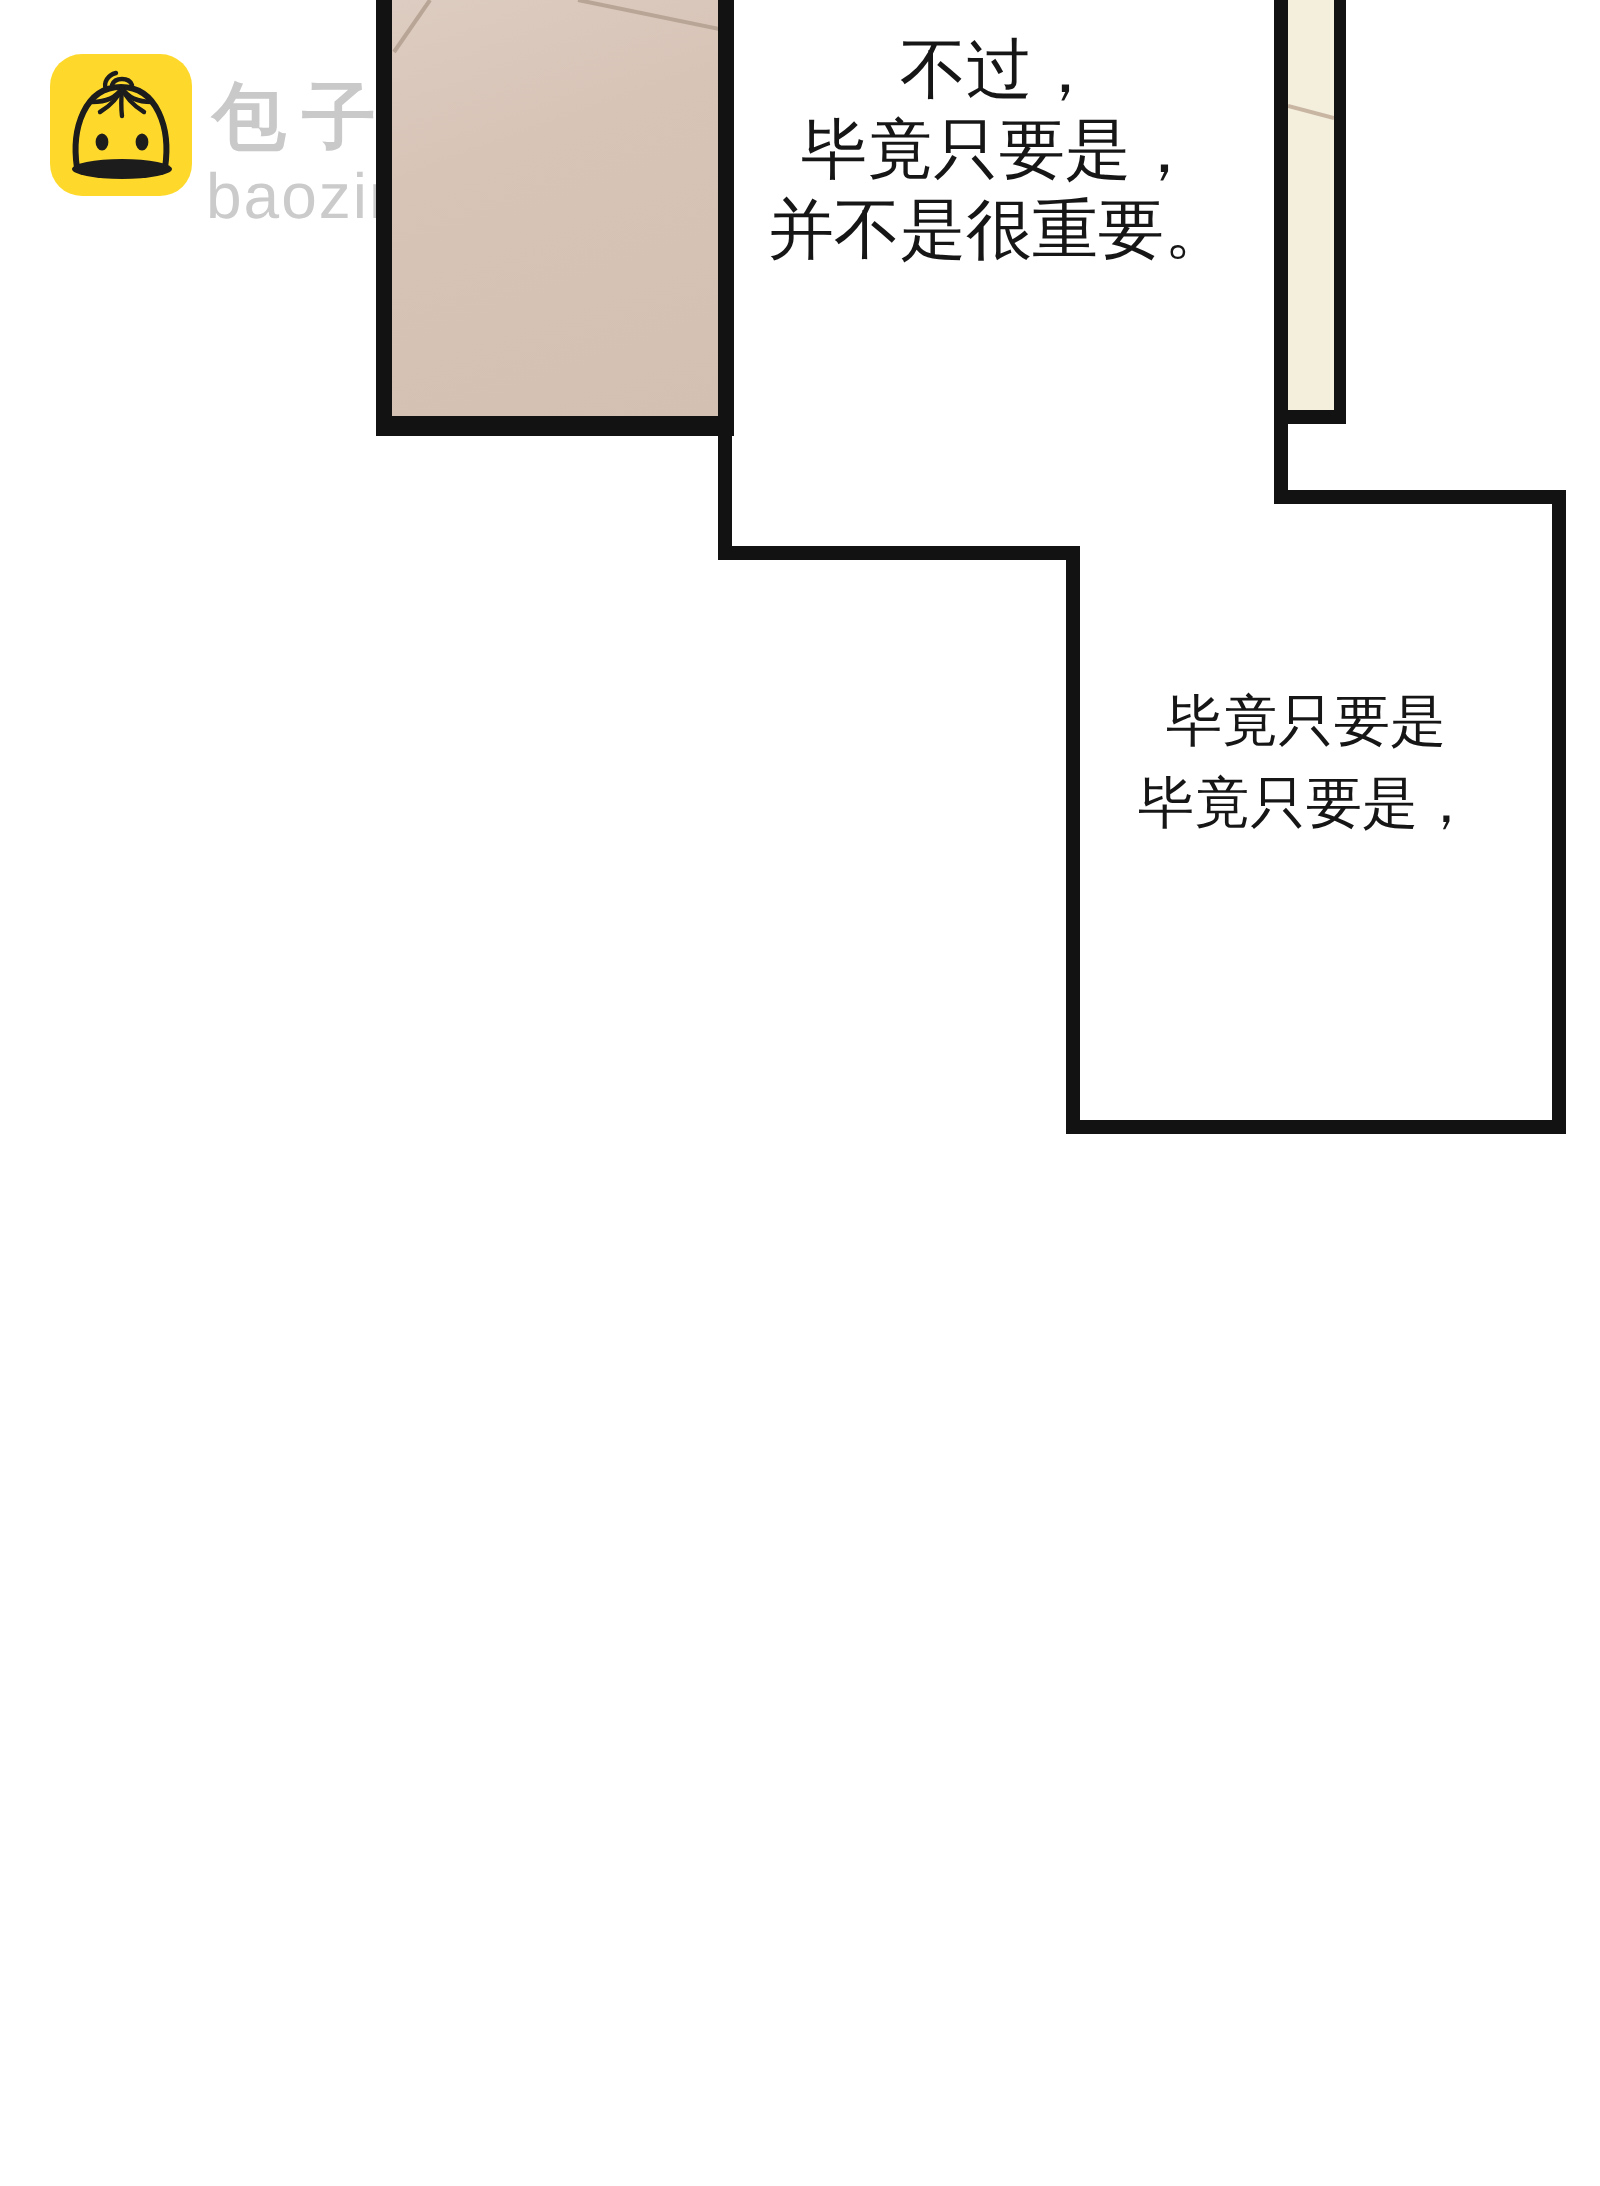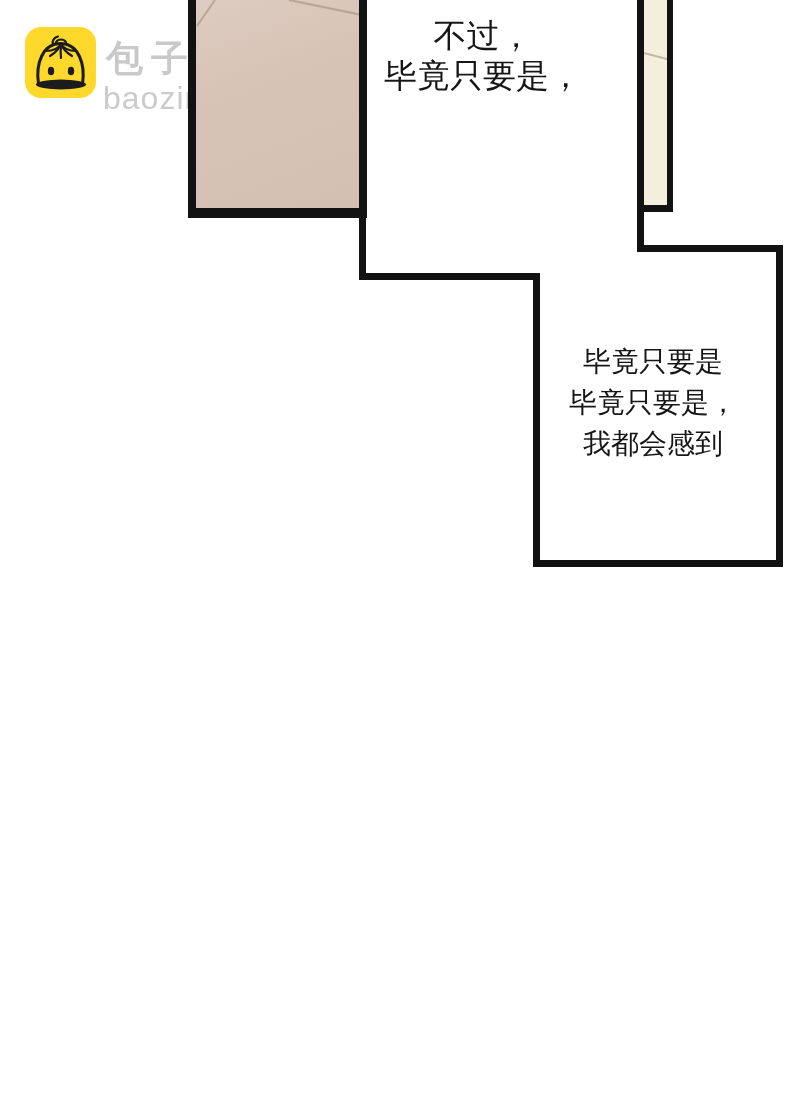--- a/index.html
+++ b/index.html
@@ -135,21 +135,21 @@
   <div class="seg seg-h1"></div>
   <div class="seg seg-v2"></div>
   <div class="seg seg-h2"></div>
   <div class="seg seg-v3"></div>
   <div class="seg seg-h3"></div>
   <div class="seg seg-v4"></div>
 
   <div class="monologue monologue-1">
     <div>不过，</div>
     <div>毕竟只要是，</div>
+    <div>并不是很重要。</div>
   </div>
 
   <div class="monologue monologue-2">
     <div>毕竟只要是</div>
     <div>毕竟只要是，</div>
-    <div>我都会感到</div>
   </div>
 
 </div>
 
 </body></html>

